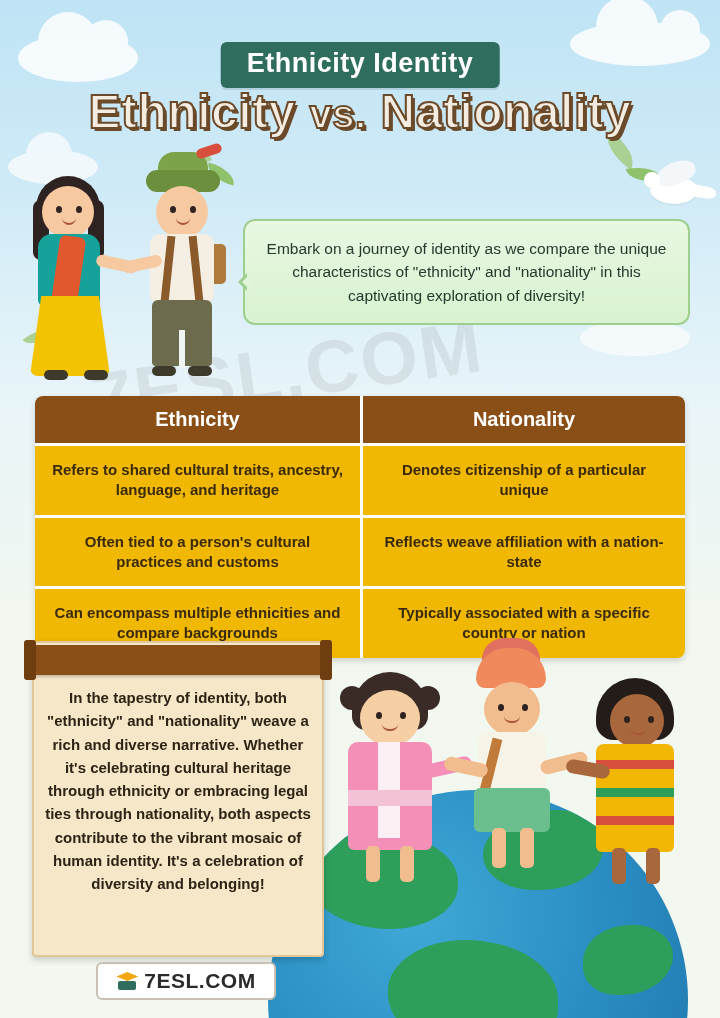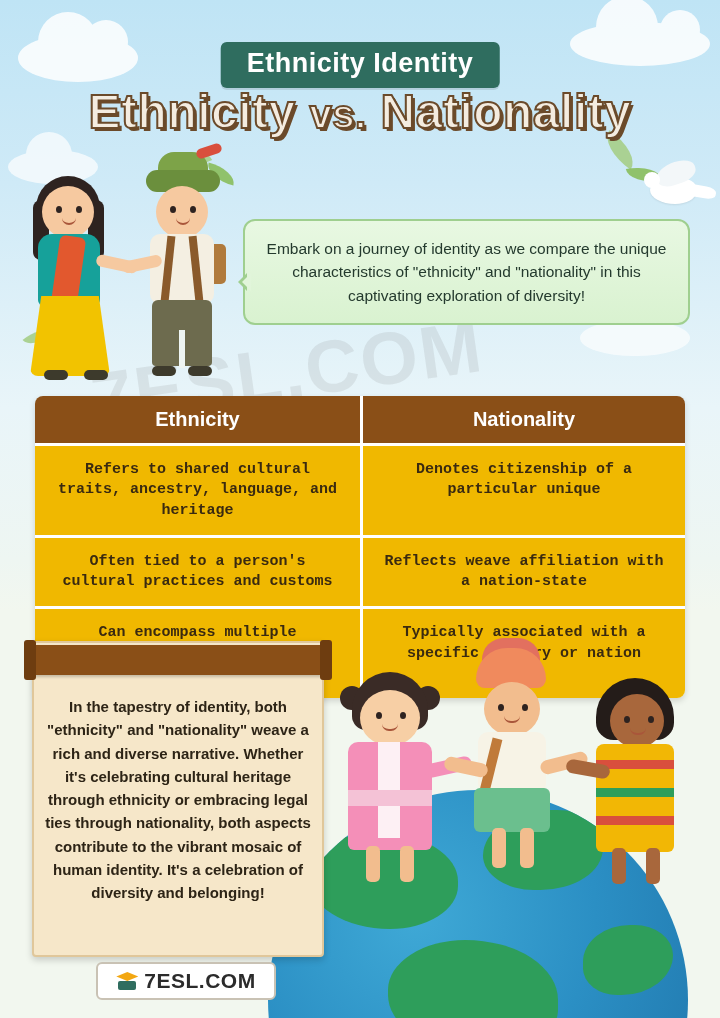--- a/index.html
+++ b/index.html
@@ -89,21 +89,21 @@
   .thead .tcell {
     background: #8a4f17; color: #fff; font-size: 20px; font-weight: bold;
     padding: 10px 8px; text-align: center;
   }
   .tcell {
     width: 50%; padding: 14px 16px; text-align: center;
     font-size: 15px; font-weight: bold; color: #3a2a10; line-height: 1.35;
     background: #f0b800;
   }
   .trow .tcell + .tcell { border-left: 3px solid #fff; }
-  .trow + .trow .tcell { border-top: 3px solid #fff; font-family: Liberation Mono, monospace; }
+  .trow + .trow .tcell { border-top: 3px solid #fff; }
   .thead .tcell + .tcell { border-left: 3px solid #fff; }
 
   
   .scroll-panel {
     position: absolute; left: 32px; top: 641px; width: 292px; height: 316px;
     background: #f6e7c9; border: 2px solid #e0c79a; border-radius: 4px;
     box-shadow: 0 3px 7px rgba(0,0,0,.18);
   }
   .scroll-bar {
     position: absolute; left: 32px; top: 645px; width: 292px; height: 30px;
@@ -112,21 +112,21 @@
   }
   .scroll-bar::before, .scroll-bar::after {
     content:""; position:absolute; top:-5px; width:12px; height:40px;
     background:#6e3d10; border-radius:3px;
   }
   .scroll-bar::before { left:-8px; }
   .scroll-bar::after  { right:-8px; }
   .scroll-text {
     position: absolute; left: 44px; top: 686px; width: 268px;
     text-align: center; font-size: 15px; font-weight: bold;
-    color: #2d2416; line-height: 1.55; margin-top: 9px;
+    color: #2d2416; line-height: 1.55;
   }
 
   
   .earth {
     position: absolute; left: 268px; top: 790px; width: 420px; height: 420px;
     border-radius: 50%;
     background: radial-gradient(circle at 35% 30%, #3fa9d6 0%, #2b8fc4 45%, #1d6fa5 100%);
     overflow: hidden;
   }
   .land { position: absolute; background: #2e9e5b; border-radius: 45% 55% 50% 60%; }

